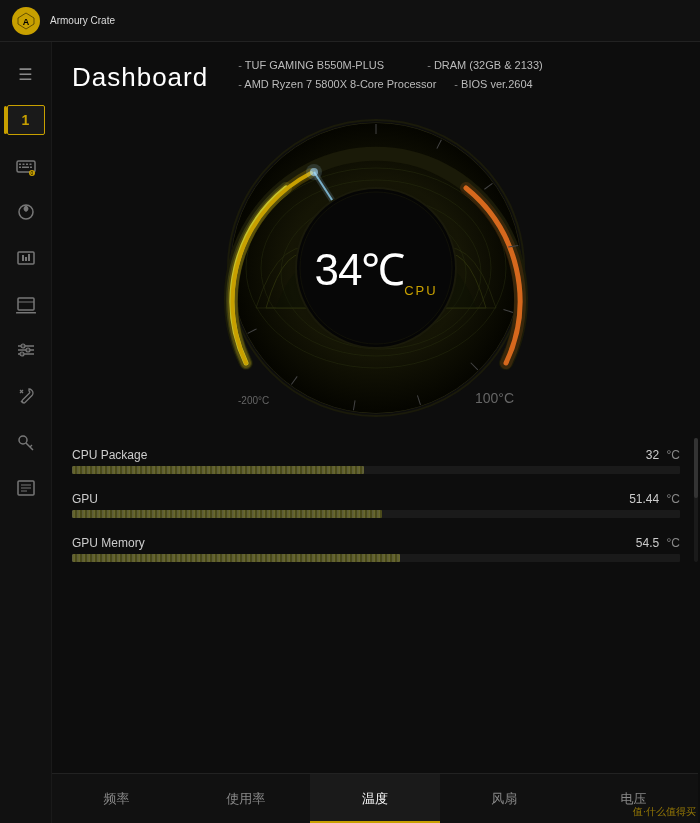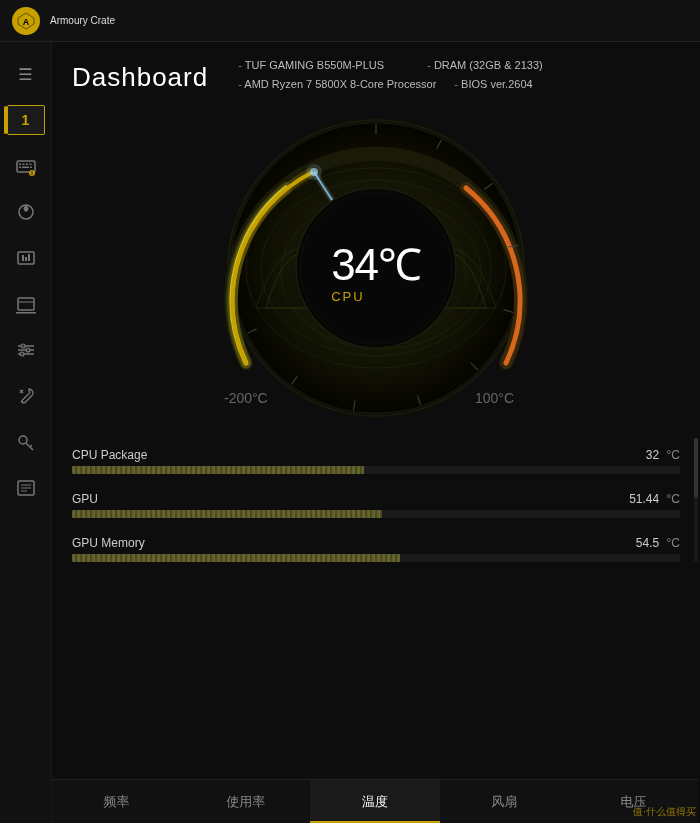--- a/index.html
+++ b/index.html
@@ -132,42 +132,42 @@
 
     .gauge-svg {
       position: absolute;
       top: 0; left: 0;
       width: 100%; height: 100%;
     }
 
     .gauge-center {
       position: absolute;
       display: flex;
-      flex-direction: column;
-      align-items: flex-start;
+      flex-direction: row;
+      align-items: flex-end;
       justify-content: center;
       z-index: 5;
     }
     .gauge-temp {
       font-size: 44px;
       font-weight: 300;
       color: #fff;
       letter-spacing: -1px;
     }
     .gauge-label {
       font-size: 13px;
       color: #c8a000;
       letter-spacing: 2px;
       margin-top: -4px;
     }
 
     .gauge-min-label {
       position: absolute;
-      bottom: 22px; left: 18px;
-      font-size: 14px; color: #666;
+      bottom: 22px; left: 32px;
+      font-size: 10px; color: #666;
     }
     .gauge-max-label {
       position: absolute;
       bottom: 22px; right: 32px;
       font-size: 14px; color: #666;
     }
 
     
     #metrics {
       padding: 10px 20px 0 20px;
@@ -234,21 +234,21 @@
       width: 4px;
       height: 60px;
       background: #333;
       border-radius: 2px;
     }
 
     
     #tab-bar {
       position: absolute;
       bottom: 0; left: 52px; right: 2px;
-      height: 44px;
+      height: 50px;
       background: #111;
       display: flex;
       align-items: stretch;
       border-top: 1px solid #222;
     }
     .tab-item {
       flex: 1;
       display: flex;
       align-items: center;
       justify-content: center;

